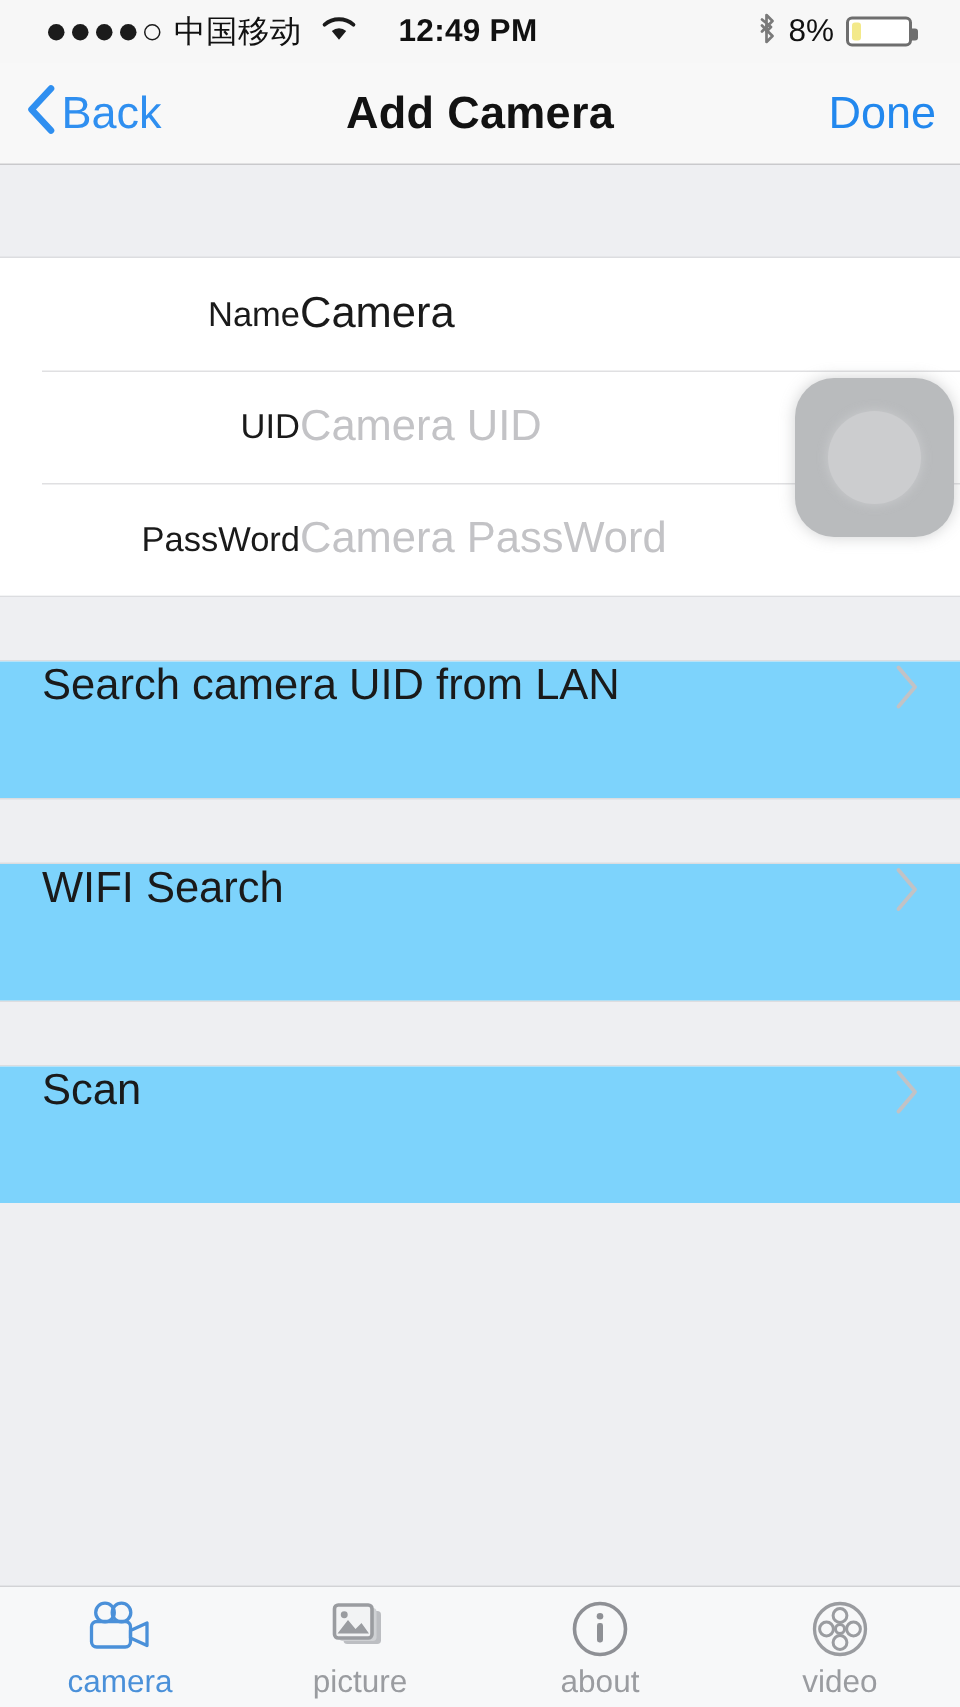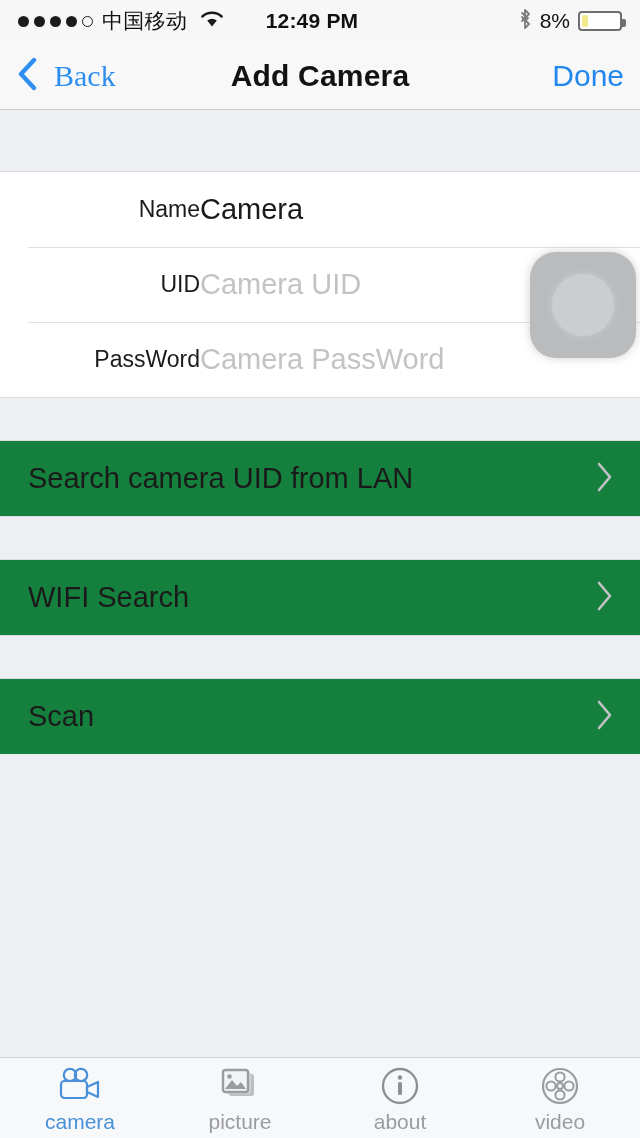--- a/index.html
+++ b/index.html
@@ -7,21 +7,21 @@
     width:640px; height:1138px;
     font-family:"Liberation Sans", sans-serif;
     background:#eeeff2;
     overflow:hidden;
   }
   .phone { position:relative; width:640px; height:1138px; background:#eeeff2; }
 
   
   .statusbar{
     position:relative; height:42px; background:#f7f7f7;
-    display:flex; align-items:center; padding:0 18px;
+    display:flex; align-items:center; padding:0 32px;
   }
   .sb-left{ display:flex; align-items:center; gap:9px; }
   .dots{ display:flex; align-items:center; gap:5px; }
   .dot{ width:11px; height:11px; border-radius:50%; background:#1b1b1b; }
   .dot.hollow{ background:transparent; border:1.6px solid #1b1b1b; }
   .carrier{ font-size:21px; color:#111; letter-spacing:.3px; }
   .wifi{ margin-left:3px; }
   .sb-center{
     position:absolute; left:0; right:16px; top:0; height:42px;
     display:flex; align-items:center; justify-content:center;
@@ -40,21 +40,21 @@
     width:4px; height:8px; background:#6e6e6e; border-radius:0 2px 2px 0;
   }
   .batt-fill{ height:12px; width:6px; margin-left:2px; background:#f3e98a; border-radius:2px; }
 
   
   .navbar{
     position:relative; height:68px; background:#f8f8f8;
     border-bottom:1px solid #c9c9cc;
     display:flex; align-items:center; padding:0 16px;
   }
-  .nav-back{ display:flex; align-items:center; gap:16px; cursor:pointer;font-family:Liberation Serif, serif; }
+  .nav-back{ display:flex; align-items:center; gap:3px; cursor:pointer; }
   .nav-back-label{ font-size:30px; color:#2f8ff0; }
   .nav-title{
     position:absolute; left:0; right:0; text-align:center;
     font-size:30px; font-weight:bold; color:#121212; letter-spacing:.2px;
     pointer-events:none;
   }
   .nav-done{ margin-left:auto; font-size:30px; color:#2288ee; cursor:pointer; z-index:2; }
 
   
   .gap{ background:#eeeff2; }
@@ -71,22 +71,22 @@
   }
   .row + .row::before{
     content:""; position:absolute; left:28px; right:0; top:0;
     height:1px; background:#e0e0e2;
   }
   .row-label{ font-size:23px; color:#1a1a1a; width:172px; flex:0 0 auto;text-align:right; }
   .row-value{ font-size:29px; color:#1a1a1a; }
   .row-value.placeholder{ color:#c3c3c6; }
 
   .arrow-row{
-    position:relative; height:75px; display:flex; align-items:center;
-    padding:0 26px 0 28px; background:#15803d; cursor:pointer;
+    position:relative; height:91px; display:flex; 
+    padding:0 26px 0 28px; background:#7dd3fc; cursor:pointer;
   }
   .arrow-label{ font-size:29px; color:#1a1a1a; }
   .chev{ margin-left:auto; }
 
   .filler{ background:#eeeff2; }
 
   
   .assistive{
     position:absolute; left:530px; top:252px;
     width:106px; height:106px; border-radius:26px;

